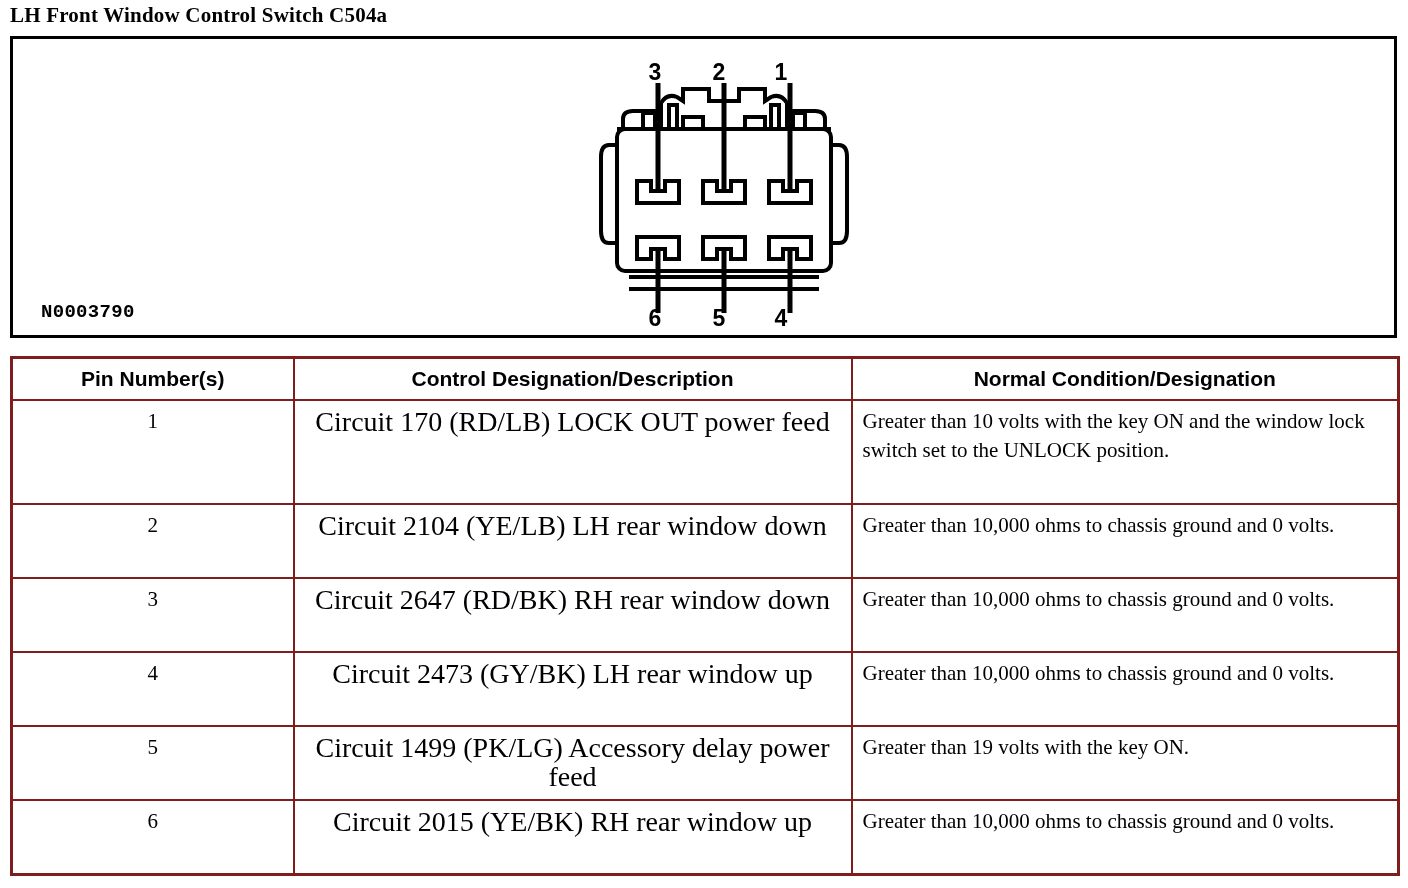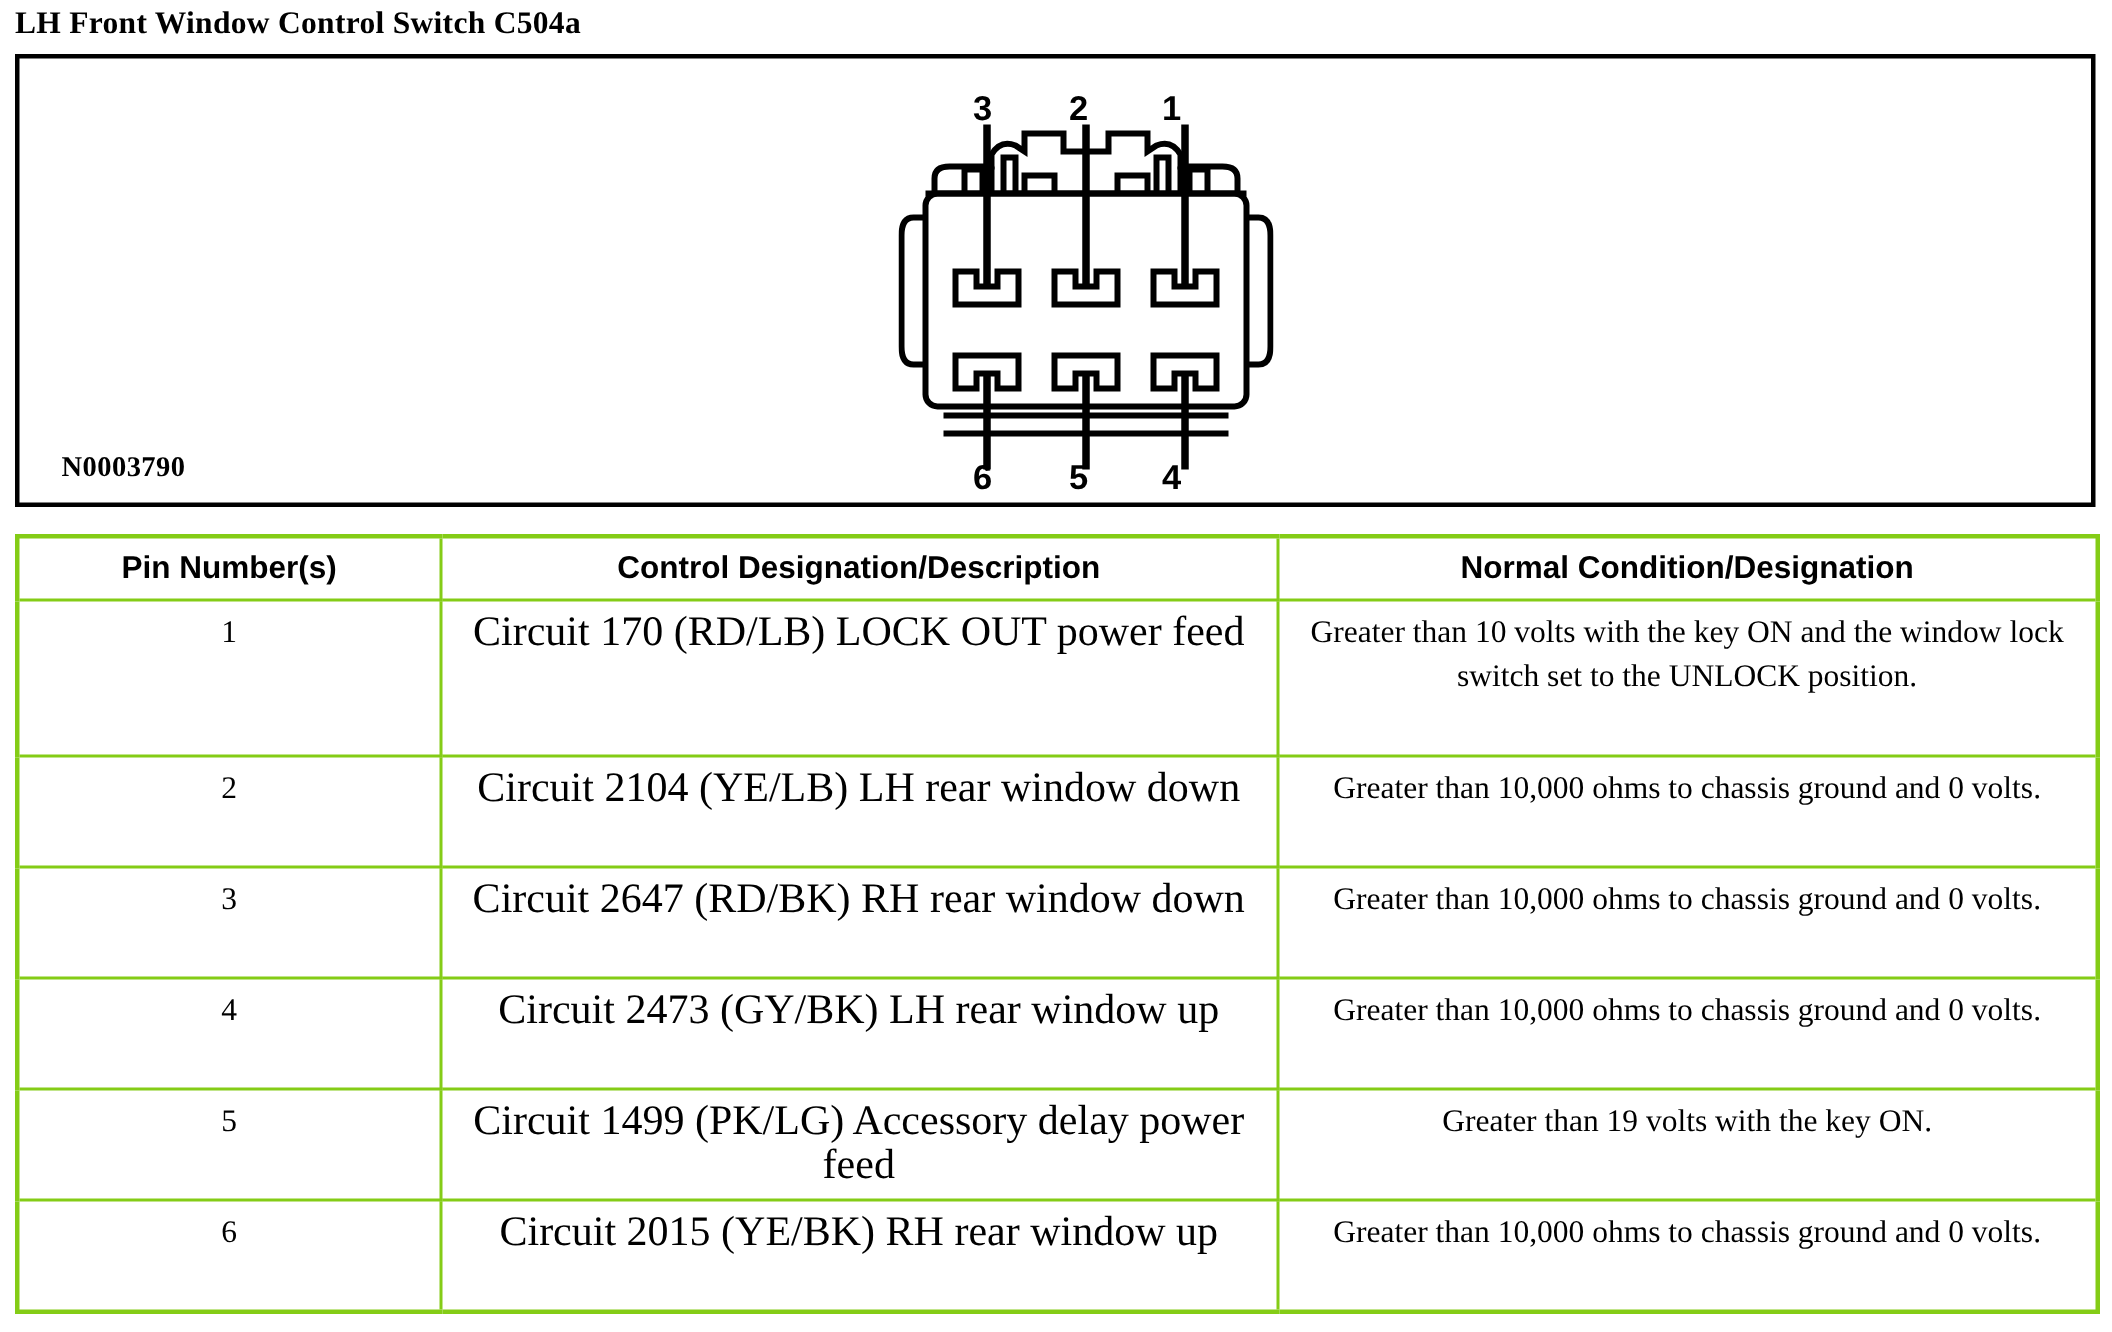--- a/index.html
+++ b/index.html
@@ -43,21 +43,21 @@
     height: 302px;
     border: 3px solid #000;
     box-sizing: border-box;
     background: #fff;
   }
 
   .part-number {
     position: absolute;
     left: 28px;
     bottom: 12px;
-    font-family: Liberation Serif, serif;
+    font-family: Liberation Mono, monospace;
     font-weight: bold;
     font-size: 19px;
     letter-spacing: 0.3px;
   }
 
   
   .connector-wrap {
     position: absolute;
     left: 586px;
     top: 22px;
@@ -90,21 +90,21 @@
     border-collapse: collapse;
     table-layout: fixed;
     background: #fff;
   }
   .pin-table col.c-pin   { width: 282px; }
   .pin-table col.c-desc  { width: 558px; }
   .pin-table col.c-cond  { width: 547px; }
 
   .pin-table th,
   .pin-table td {
-    border: 2px solid #84cc16;
+    border: 2px solid #7f1d1d;
     vertical-align: top;
     padding: 6px 10px 8px 10px;
   }
   .pin-table thead th {
     border-width: 3px 2px 2px 2px;
   }
   .pin-table tbody tr:last-child td {
     border-bottom-width: 3px;
   }
   .pin-table th:first-child,
@@ -131,21 +131,21 @@
     text-align: center;
     font-size: 21px;
     line-height: 29px;
   }
   .cell-desc {
     text-align: center;
     font-size: 28px;
     line-height: 29px;
   }
   .cell-cond {
-    text-align: center;
+    text-align: left;
     font-size: 21px;
     line-height: 29px;
   }
 
   .row-h1 td { height: 88px; }
   .row-h2 td { height: 58px; }
   .row-h3 td { height: 58px; }
 </style>
 </head>
 <body>

